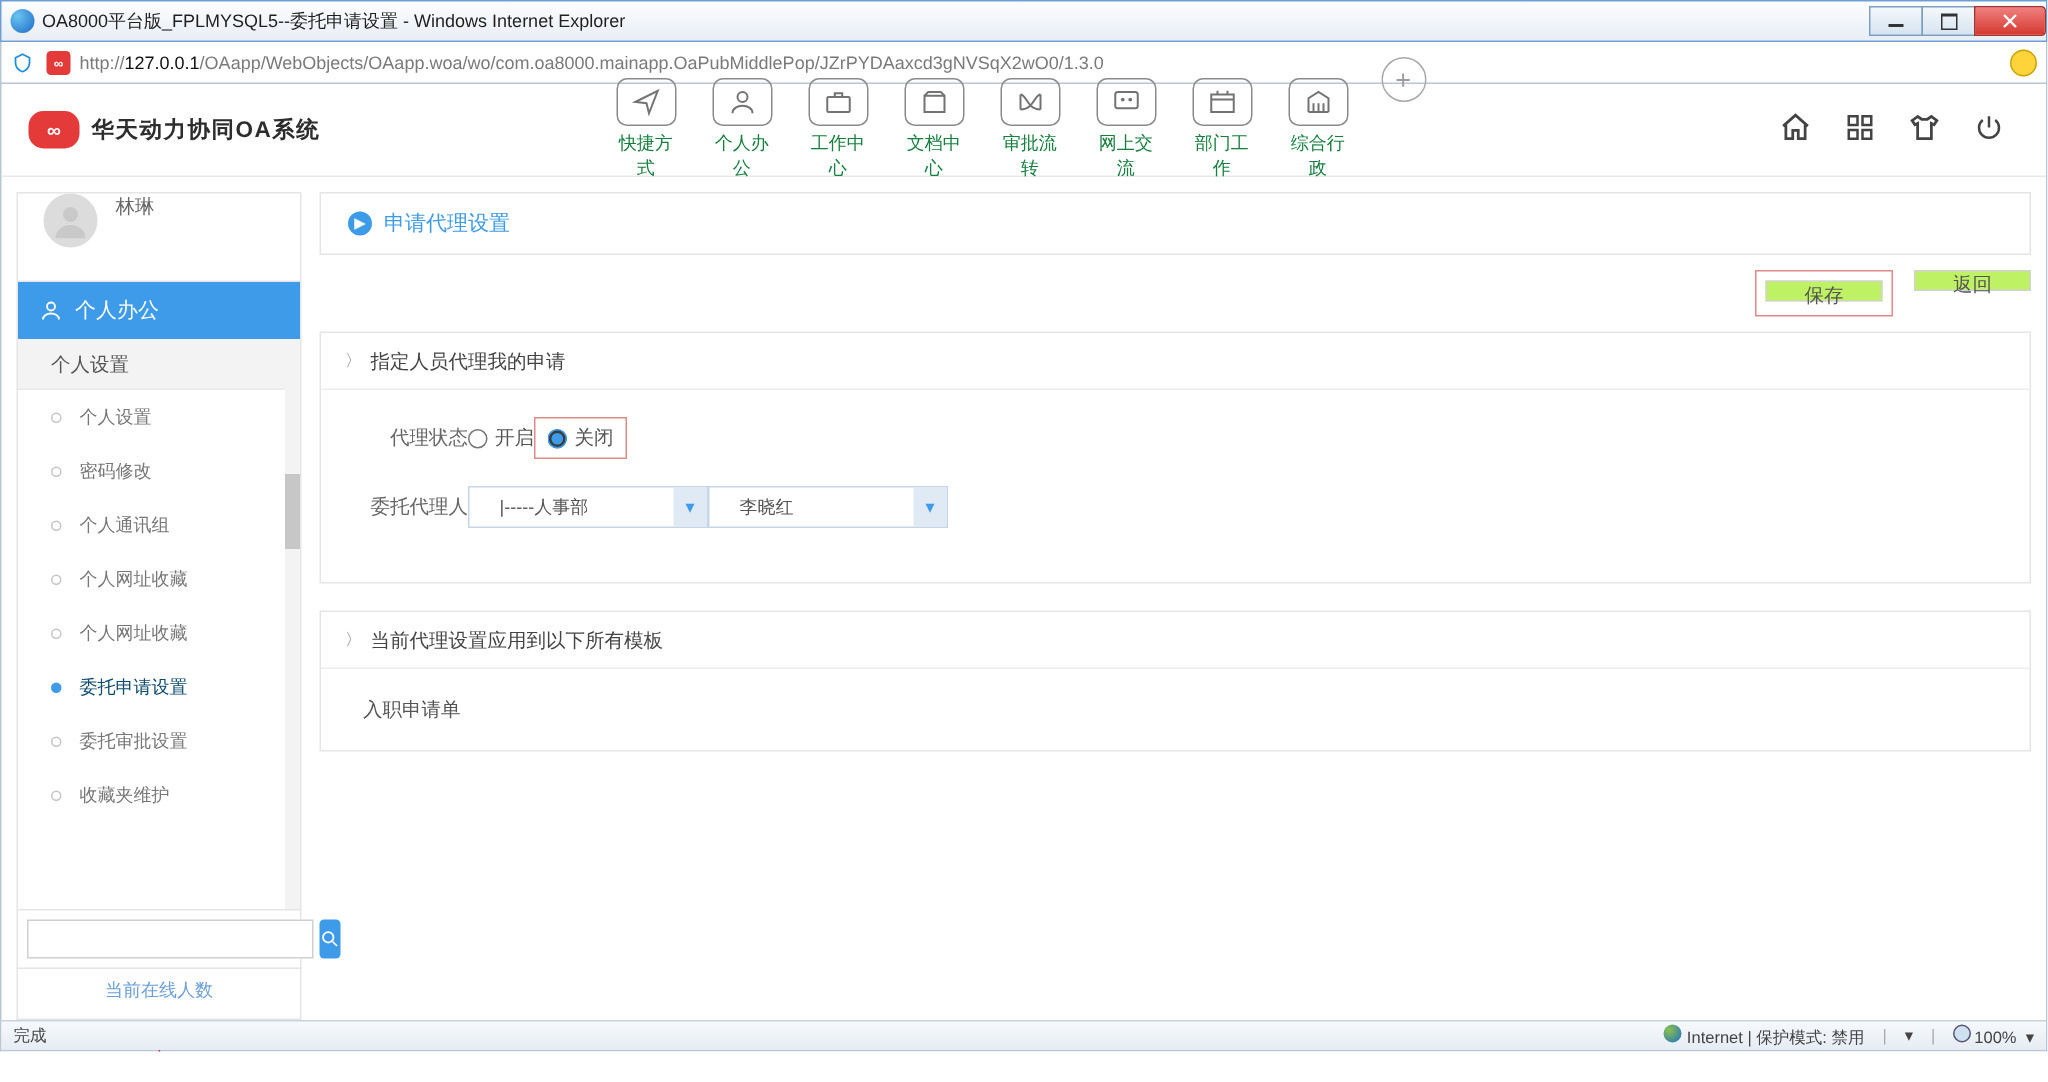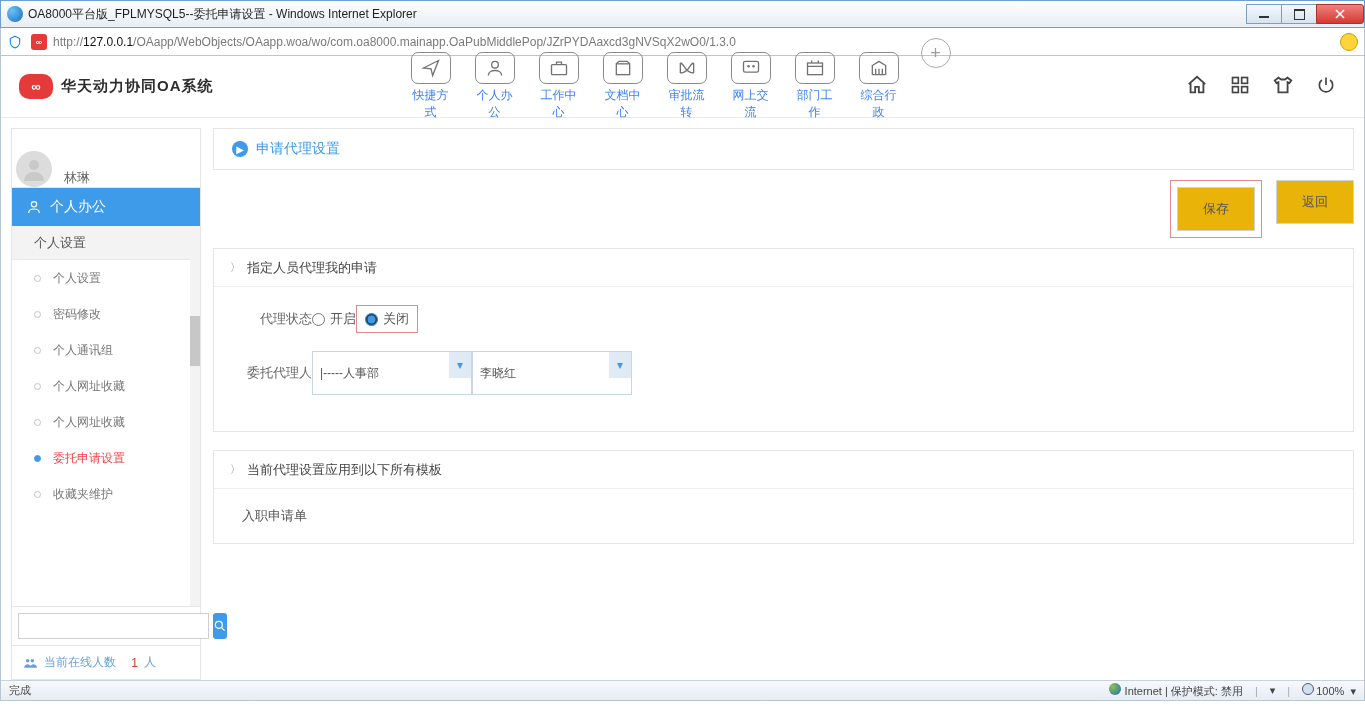--- a/index.html
+++ b/index.html
@@ -26,69 +26,69 @@
 .app-shell { border: 1px solid #b9c6d3; border-top: none; height: 645px; position: relative; }
 
 
 .top-header { height: 62px; display: flex; align-items: center; padding: 0 28px 0 18px; border-bottom: 1px solid #e9e9e9; }
 .logo-wrap { display: flex; align-items: center; }
 .logo-mark { width: 34px; height: 25px; background:#e43a3a; border-radius:10px; margin-right:8px; display:flex;align-items:center;justify-content:center;color:#fff;font-weight:bold;font-size:13px;}
 .logo-text { font-size: 15px; font-weight: bold; color: #2d2d2d; letter-spacing: 1px;}
 .nav-icons { display: flex; margin-left: 195px; gap: 20px; }
 .nav-item { width: 44px; text-align: center; cursor: pointer; }
 .nav-item .nico { width: 40px; height: 32px; border: 1.5px solid #8a8a8a; border-radius: 7px; margin: 0 auto 3px; display: flex; align-items: center; justify-content: center; color: #737373; }
-.nav-item .nlbl { font-size: 12px; color: #3b82f6; }
+.nav-item .nlbl { font-size: 12px; color: #15803d; }
 .plus-circle{width:30px;height:30px;border:1.5px solid #a9a9a9;border-radius:50%;display:flex;align-items:center;justify-content:center;color:#9c9c9c;font-size:18px;margin-top:-14px;cursor:pointer;}
 .right-icons { margin-left: auto; display: flex; gap: 22px; align-items: center; color: #555; }
 .right-icons .rico { cursor: pointer; }
 
 
 .body-wrap { display: flex; height: calc(100% - 62px - 20px); padding: 10px 10px 0 10px; gap: 12px; }
 
 
 .sidebar { width: 190px; display:flex; flex-direction:column; }
-.user-box { height: 60px; border: 1px solid #e5e5e5; display: flex; align-items: flex-end; padding: 0 4px; gap: 12px; background:#fff;}
+.user-box { height: 60px; border: 1px solid #e5e5e5; display: flex; align-items: flex-start; padding: 0 17px; gap: 12px; background:#fff;}
 .avatar { width: 36px; height: 36px; border-radius: 50%; background: #dcdcdc; display:flex;align-items:center;justify-content:center;color:#fff;}
 .user-name { color: #666; font-size: 13px; }
 .side-nav { border: 1px solid #e5e5e5; border-top:none; flex:1; position:relative; overflow:hidden;}
 .side-nav-head { height: 38px; background: #3d9bea; color: #fff; display: flex; align-items: center; gap: 8px; padding: 0 14px; font-size: 14px; }
 .cat-head { height: 34px; background: #f3f3f3; display: flex; align-items: center; padding: 0 22px; font-size: 13px; color:#555; border-bottom:1px solid #e9e9e9;}
 .menu-list { overflow-y: auto; height: 290px; }
 .menu-item { height: 36px; display: flex; align-items: center; padding: 0 22px; gap: 12px; color: #777; cursor: pointer; font-size:12px;}
 .menu-item .dot { width: 7px; height: 7px; border: 1px solid #c5c5c5; border-radius: 50%; }
-.menu-item.active { color: #ef4444; }
+.menu-item.active { color: #0c4a6e; }
 .menu-item.active .dot { background: #3d9bea; border-color: #3d9bea; }
 .side-scroll-track{position:absolute;right:0;top:38px;bottom:0;width:10px;background:#f3f3f3;}
 .side-scroll-thumb{position:absolute;right:0;top:128px;width:10px;height:50px;background:#c7c7c7;}
 .search-row{border:1px solid #e5e5e5;border-top:none;padding:6px;display:flex;gap:4px;}
 .search-input{flex:1;height:26px;border:1px solid #d0d0d0;padding:0 6px;}
 .search-btn{width:30px;height:26px;background:#3d9bea;border:none;display:flex;align-items:center;justify-content:center;color:#fff;cursor:pointer;border-radius:3px;}
-.online-row{border:1px solid #e5e5e5;border-top:none;height:34px;display:flex;align-items:center;padding:0 10px;gap:6px;color:#6aa0d8;font-size:12px;}
+.online-row{border:1px solid #e5e5e5;border-top:none;height:34px;display:flex;align-items:center;padding:0 10px;gap:6px;color:#6aa0d8;font-size:12px;flex-direction:column;}
 .online-row .cnt{color:#d43a2f;}
 
 
 .main { flex: 1; display: flex; flex-direction: column; }
 .panel { border: 1px solid #e5e5e5; background: #fff; }
 .panel-head { height: 40px; display: flex; align-items: center; padding: 0 18px; gap: 8px; color: #3d9bea; font-size: 14px; }
 .panel-head .arrow-c{width:16px;height:16px;border-radius:50%;background:#3d9bea;color:#fff;display:inline-flex;align-items:center;justify-content:center;font-size:10px;}
 .btn-row { display: flex; justify-content: flex-end; gap: 14px; padding: 10px 0; }
 .btn-hl-box{border:1px solid #e08a8a;padding:6px;}
-.btn { width: 78px; height: 44px; border: 1px solid #d2d2d2; background: #eab308; cursor: pointer; font-size: 13px; color:#555;}
+.btn { width: 78px; height: 14px; border: 1px solid #d2d2d2; background: #bef264; cursor: pointer; font-size: 13px; color:#555;}
 .section { border: 1px solid #e5e5e5; margin-top: 0; }
 .section + .section { margin-top: 18px; }
 .sec-head { height: 38px; display: flex; align-items: center; padding: 0 16px; gap: 6px; font-size: 13px; color: #444; border-bottom: 1px solid #eee;}
 .sec-head .chev { color:#888; font-size:11px;}
 .sec-body { padding: 18px 28px; min-height:120px; }
 .form-row { display: flex; align-items: center; margin-bottom: 18px; }
 .form-lbl { width: 70px; text-align: right; color: #666; font-size: 13px;}
 .radio-wrap { display: inline-flex; align-items: center; gap: 5px; font-size:13px; color:#555;}
 .radio-wrap input{accent-color:#3d9bea;}
 .radio-box-hl{border:1px solid #e08a8a;padding:4px 8px;display:inline-flex;align-items:center;}
 .sel { position: relative; }
-.sel input { height: 44px; border: 1px solid #c6d6e6; padding: 0 28px 0 7px; width: 160px; color:#555; font-size:12px;}
+.sel input { height: 28px; border: 1px solid #c6d6e6; padding: 0 28px 0 20px; width: 160px; color:#555; font-size:12px;}
 .sel .dd { position: absolute; right: 1px; top: 1px; width: 22px; height: 26px; background: #dfeaf5; display: flex; align-items: center; justify-content: center; color: #3d9bea; cursor:pointer;}
 .templates{padding:18px 28px;color:#555;font-size:13px;}
 
 
 .statusbar{position:absolute;left:0;right:0;bottom:0;height:20px;background:linear-gradient(#f7f9fc,#e6ecf3);border-top:1px solid #c8d2dd;display:flex;align-items:center;padding:0 8px;font-size:11px;color:#444;}
 .statusbar .right{margin-left:auto;display:flex;align-items:center;gap:12px;}
 .globe{width:12px;height:12px;border-radius:50%;background:radial-gradient(circle at 30% 30%,#8bc34a,#1a6cc7);display:inline-block;margin-right:4px;}
 .zoom-ico{width:12px;height:12px;display:inline-block;border:1.5px solid #557;background:#cfe0f0;border-radius:50%;position:relative;margin-right:2px;}
 .sep{color:#aaa;}
 </style>
@@ -263,20 +263,24 @@
           <div class="menu-item">
               <span class="dot"></span>
               <span>个人网址收藏</span>
             </div>
           <div class="menu-item active">
               <span class="dot"></span>
               <span>委托申请设置</span>
             </div>
           <div class="menu-item">
               <span class="dot"></span>
+              <span>委托审批设置</span>
+            </div>
+          <div class="menu-item">
+              <span class="dot"></span>
               <span>收藏夹维护</span>
             </div>
         </div>
         <div class="side-scroll-track"></div>
         <div class="side-scroll-thumb"></div>
       </div>
       <div class="search-row">
         <input class="search-input" style="">
         <button class="search-btn">
           <svg width="14" height="14" viewBox="0 0 24 24">

